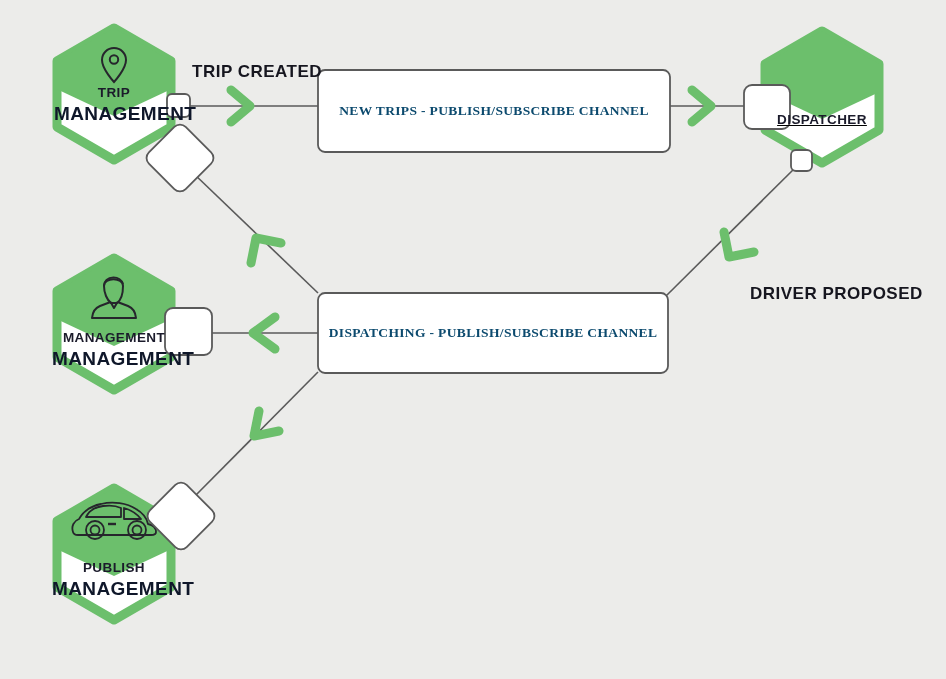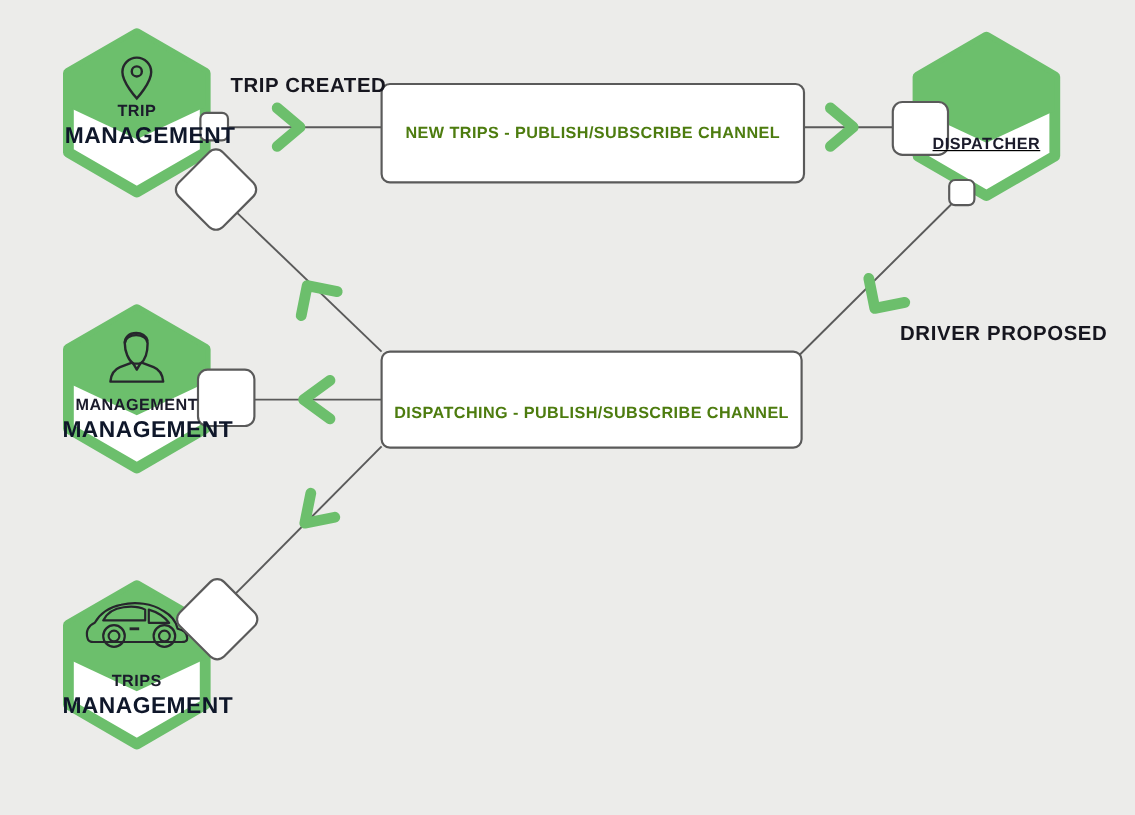--- a/index.html
+++ b/index.html
@@ -45,25 +45,25 @@
     font-family: "Liberation Sans", sans-serif;
     font-weight: bold;
     font-size: 17px;
     letter-spacing: 0.5px;
     color: #16161f;
     white-space: nowrap;
     user-select: none;
   }
   .box-label {
     position: absolute;
-    font-family: Liberation Sans, sans-serif;
+    font-family: Liberation Serif, serif;
     font-weight: bold;
     font-size: 13.5px;
     letter-spacing: 0.35px;
-    color: #4d7c0f;
+    color: #0c4a6e;
     white-space: nowrap;
     text-align: center;
     user-select: none;
   }
 </style>
 </head>
 <body>
 
 <svg id="canvas" viewBox="0 0 946 679">
   <defs>
@@ -176,27 +176,27 @@
   <span class="node-title">TRIP</span>
   <span class="node-sub">MANAGEMENT</span>
 </div>
 
 <div class="node-label" style="left:52px; top:330px; width:124px;">
   <span class="node-title">MANAGEMENT</span>
   <span class="node-sub">MANAGEMENT</span>
 </div>
 
 <div class="node-label" style="left:52px; top:560px; width:124px;">
-  <span class="node-title">TRIPS</span>
+  <span class="node-title">PUBLISH</span>
   <span class="node-sub">MANAGEMENT</span>
 </div>
 
 <div class="node-label" style="left:762px; top:112px; width:120px;text-decoration:underline;">
   <span class="node-title">DISPATCHER</span>
 </div>
 
 <div class="box-label" style="left:318px; top:103px; width:352px;">NEW TRIPS - PUBLISH/SUBSCRIBE CHANNEL</div>
 
-<div class="box-label" style="left:318px; top:336px; width:350px;">DISPATCHING - PUBLISH/SUBSCRIBE CHANNEL</div>
+<div class="box-label" style="left:318px; top:325px; width:350px;">DISPATCHING - PUBLISH/SUBSCRIBE CHANNEL</div>
 
 <div class="edge-label" style="left:192px; top:62px;">TRIP CREATED</div>
 
-<div class="edge-label" style="left:750px; top:268px;">DRIVER PROPOSED</div>
+<div class="edge-label" style="left:750px; top:284px;">DRIVER PROPOSED</div>
 
 </body></html>

